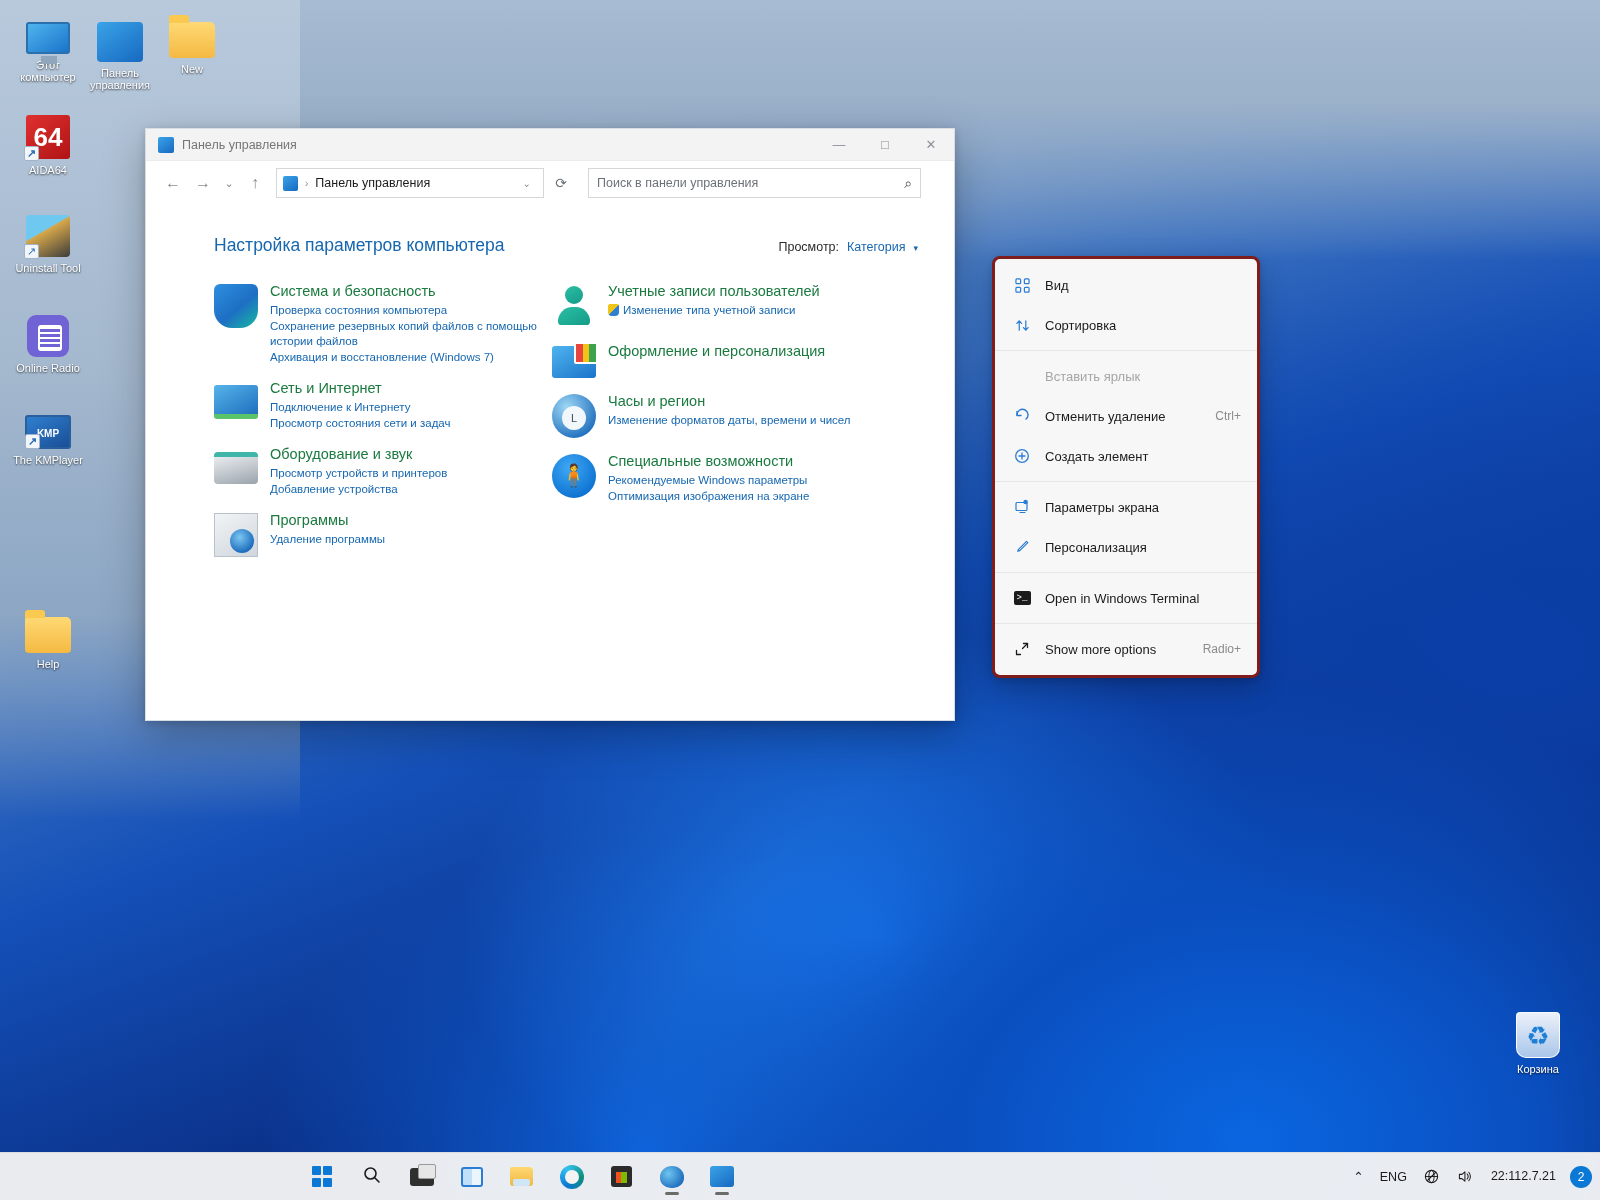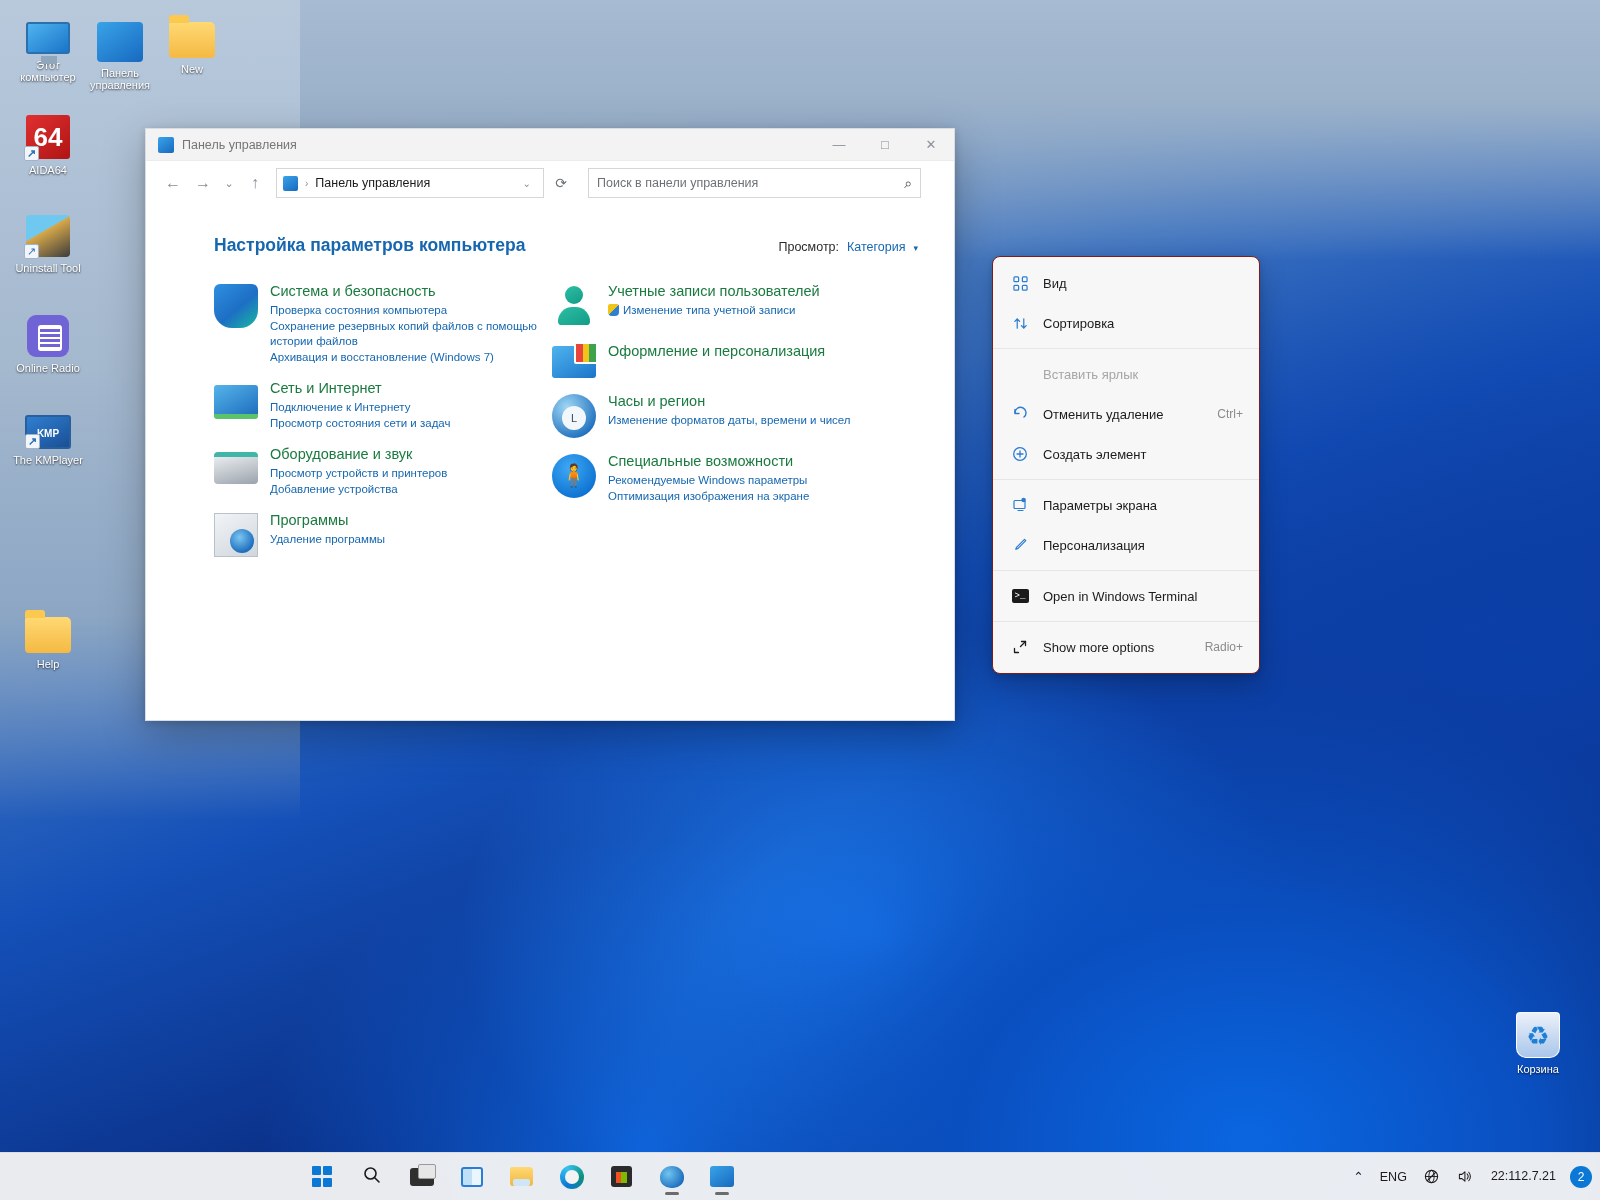--- a/index.html
+++ b/index.html
@@ -147,21 +147,21 @@
     border:none; outline:none; flex:1; font-size:12.5px; color:#1b1b1b;
     font-family:"Liberation Sans",sans-serif; background: transparent;
   }
   #search-input::placeholder { color:#6d7278; }
   #search-icon { color:#4a4f55; font-size: 14px; }
 
   #cp-body { flex:1; padding: 30px 0 0 0; position:relative; overflow:hidden; }
   #cp-head-row {
     display:flex; align-items:baseline; padding: 0 22px 0 68px;
   }
-  #cp-heading { font-size: 17.5px; color:#1667b0; font-weight: bold; }
+  #cp-heading { font-size: 17.5px; color:#1667b0; font-weight: normal; }
   #view-wrap { margin-left:auto; display:flex; align-items:baseline; gap:8px; padding-right:14px; }
   #view-label { font-size: 12.5px; color:#2b2b2b; }
   #view-value { font-size: 12.5px; color:#1667b0; }
   #view-caret { font-size: 9px; color:#1667b0; }
 
   #cat-grid {
     display:grid; grid-template-columns: 338px 1fr;
     padding: 26px 0 0 68px; column-gap: 0px;
   }
   .cat {
@@ -207,21 +207,21 @@
     border-radius:50%; background:#f2f7fb; color:#3a4a59; font-size:11px; text-align:center;
     line-height:24px; }
   .ci-access { border-radius:50%; background: radial-gradient(circle at 40% 32%, #3fa9f5, #0a6fd0 80%); }
   .ci-access:after { content:"\1F9CD"; position:absolute; inset:0; color:#fff; font-size:22px;
     line-height:44px; text-align:center; }
 
   
   #ctx-menu {
     position:absolute; left: 992px; top: 256px; width: 268px;
     background: #f7f7f7;
-    border: 1px solid #7f1d1d;
+    border: 3px solid #7f1d1d;
     border-radius: 8px;
     box-shadow: 0 10px 28px rgba(0,0,0,.22), 0 2px 6px rgba(0,0,0,.14);
     padding: 6px 0;
     overflow: hidden;
   }
   .ctx-item {
     display:flex; align-items:center; height: 40px; padding: 0 12px 0 14px;
     font-size: 13px; color:#1b1b1b; cursor:default; position:relative;
     border-radius: 5px; margin: 0 4px;
   }

